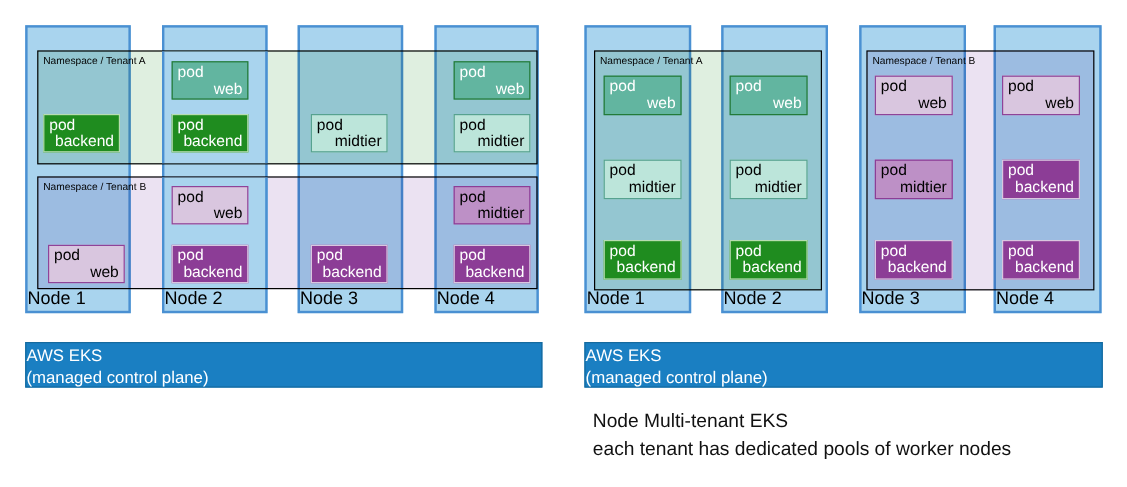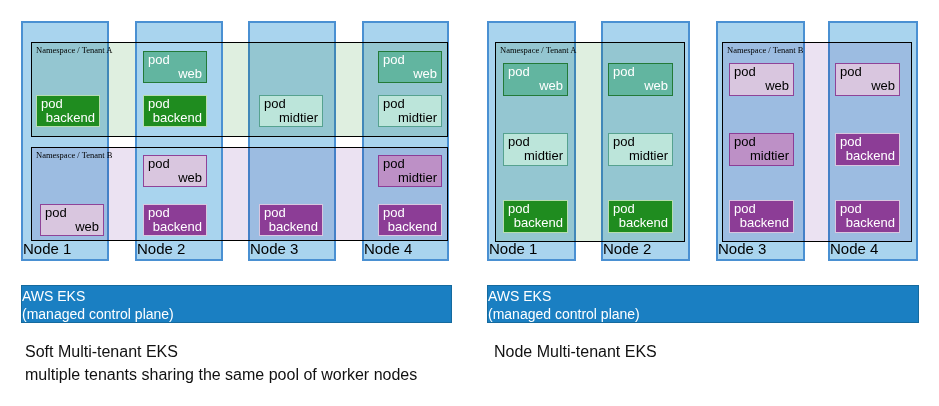--- a/index.html
+++ b/index.html
@@ -27,21 +27,20 @@
     bottom: 2px;
     text-align: left;
     font-size: 15px;
     color: #000000;
   }
   .band {
     position: absolute;
     box-sizing: border-box;
     mix-blend-mode: multiply;
     z-index: 2;
-    font-family: Liberation Serif, serif;
   }
   .band-label {
     display: block;
     padding: 2px 0 0 4px;
     font-size: 8.5px;
     color: #000000;
     white-space: nowrap;
   }
   .patch {
     position: absolute;
@@ -94,27 +93,24 @@
   <div class="eks-bar" id="bar-soft">
     <span class="eks-line">AWS EKS</span>
     <span class="eks-line">(managed control plane)</span>
   </div>
 
   <div class="eks-bar" id="bar-hard">
     <span class="eks-line">AWS EKS</span>
     <span class="eks-line">(managed control plane)</span>
   </div>
 
-  <div class="caption" id="caption-soft">
-    <span class="caption-title">Soft Multi-tenant EKS</span>
-    <span class="caption-sub">multiple tenants sharing the same pool of worker nodes</span>
-  </div>
 
   <div class="caption" id="caption-hard">
     <span class="caption-title">Node Multi-tenant EKS</span>
+    <span class="caption-sub">each tenant has dedicated pools of worker nodes</span>
   </div>
 
 <div class="node" style="left: 21px; top: 21px; width: 88px; height: 240px; background: rgb(169, 212, 238); border: 2px solid rgb(74, 144, 210);">
       <div class="node-label">Node 1</div>
     </div>
     <div class="node" style="left: 135px; top: 21px; width: 88px; height: 240px; background: rgb(169, 212, 238); border: 2px solid rgb(74, 144, 210);">
       <div class="node-label">Node 2</div>
     </div>
     <div class="node" style="left: 248px; top: 21px; width: 88px; height: 240px; background: rgb(169, 212, 238); border: 2px solid rgb(74, 144, 210);">
       <div class="node-label">Node 3</div>

